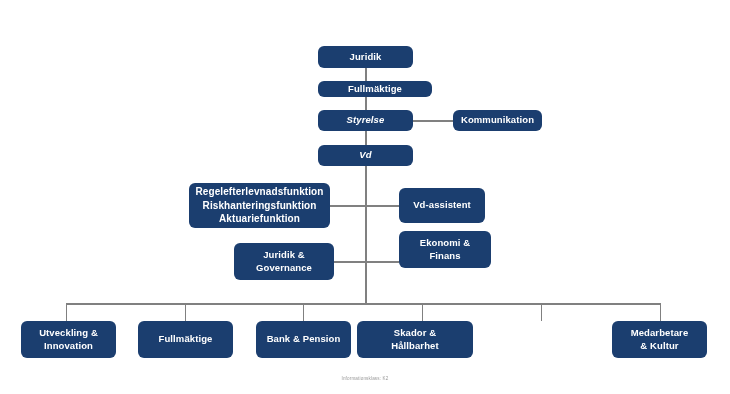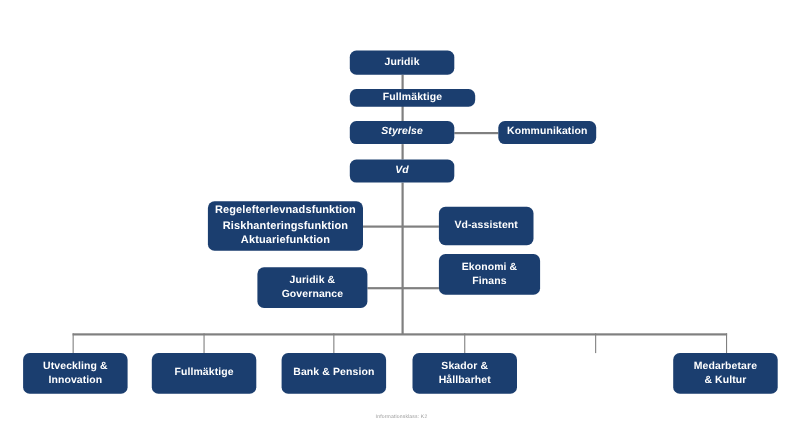--- a/index.html
+++ b/index.html
@@ -104,21 +104,21 @@
   <div class="node" style="left:399px; top:231px; width:92px; height:37px;">Ekonomi &amp;
 Finans</div>
 
   <div class="node" style="left:21px; top:321px; width:95px; height:37px;">Utveckling &amp;
 Innovation</div>
 
   <div class="node" style="left:138px; top:321px; width:95px; height:37px;">Fullmäktige</div>
 
   <div class="node" style="left:256px; top:321px; width:95px; height:37px;">Bank &amp; Pension</div>
 
-  <div class="node" style="left:375px; top:321px; width:95px; height:37px;">Skador &amp;
+  <div class="node" style="left:357px; top:321px; width:116px; height:37px;">Skador &amp;
 Hållbarhet</div>
 
 
   <div class="node" style="left:612px; top:321px; width:95px; height:37px;">Medarbetare
 &amp; Kultur</div>
 
   <div id="footer">Informationsklass: K2</div>
 
 </div>
 

